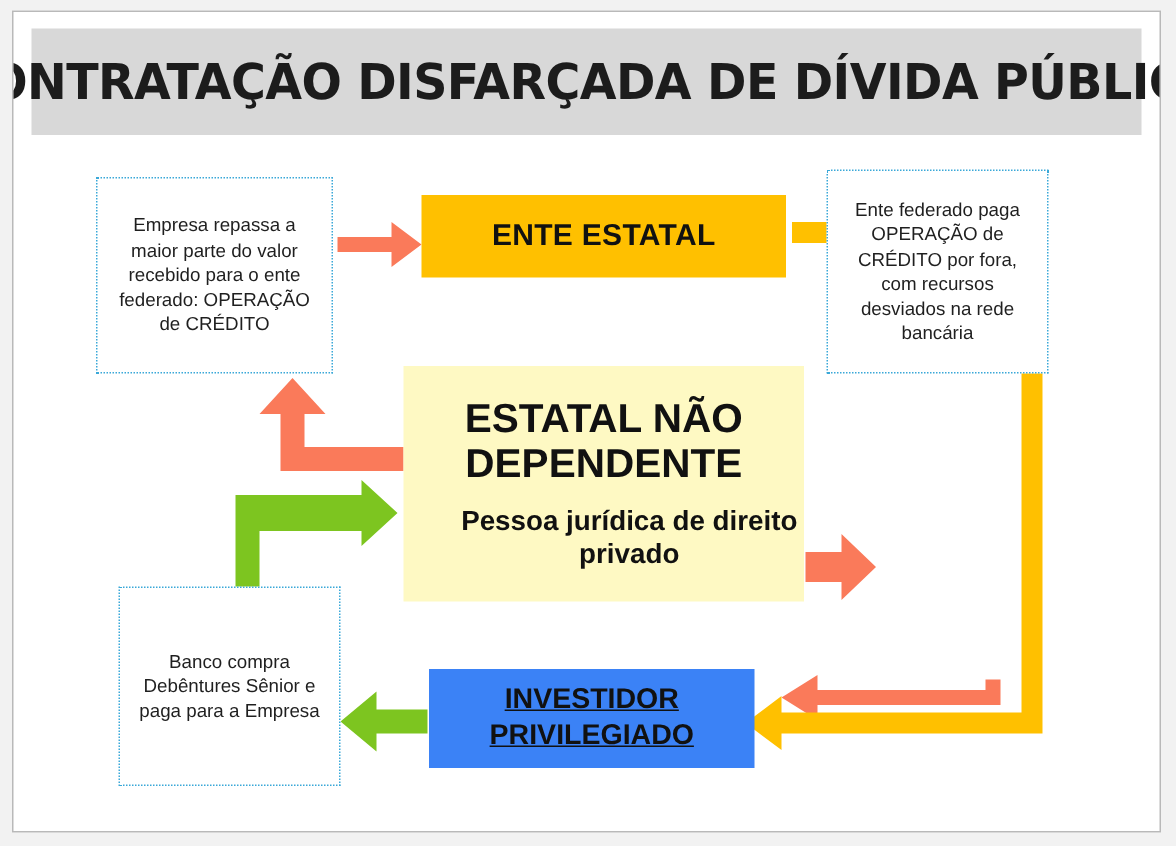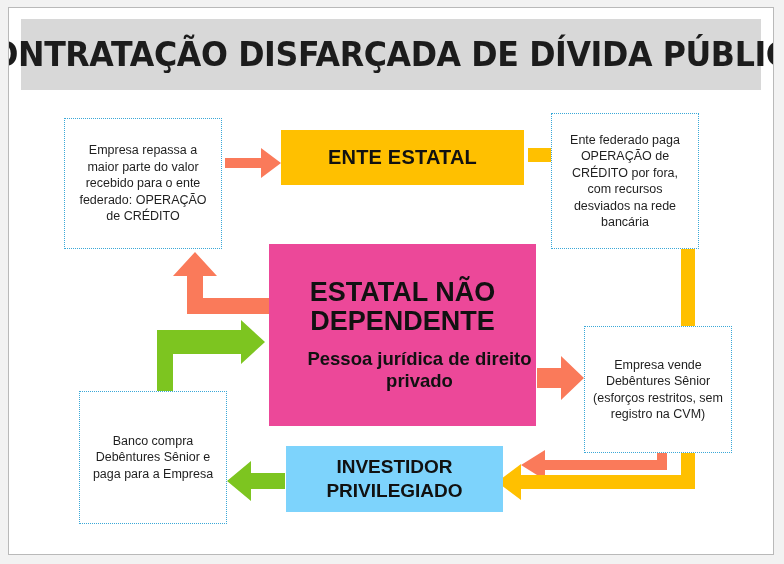--- a/index.html
+++ b/index.html
@@ -70,26 +70,26 @@
     color: #111111;
   }
   .solid .l1 {
     font-weight: bold;
   }
   
   #node-empresa-repassa { left: 55px;  top: 110px; width: 158px; height: 131px; }
   #node-ente-federado   { left: 272px; top: 122px; width: 243px; height: 55px;
                           background: #ffc000; }
   #node-ente-paga       { left: 542px; top: 105px; width: 148px; height: 136px; align-items: flex-end; }
-  #node-estatal         { left: 260px; top: 236px; width: 267px; height: 182px;
-                          background: #ec4899; }
+  #node-estatal         { left: 260px; top: 236px; width: 267px; height: 157px;
+                          background: #fef9c3; }
   #node-empresa-vende   { left: 575px; top: 318px; width: 148px; height: 127px; }
   #node-banco-compra    { left: 70px;  top: 383px; width: 148px; height: 133px; }
   #node-investidor      { left: 277px; top: 438px; width: 217px; height: 66px;
-                          background: #7dd3fc; }
+                          background: #3b82f6; text-decoration: underline; }
 
   #node-ente-federado .l1 { font-size: 20px; font-weight: bold; letter-spacing: .2px; }
   #node-ente-federado .l2 { font-size: 16px; margin-top: 2px; }
 
   #node-estatal .l1 { font-size: 27px; font-weight: bold; line-height: 1.1; }
   #node-estatal .l2 { font-size: 18.5px; font-weight: bold; line-height: 1.2; margin-top: 11px; padding-left: 34px; }
 
   #node-investidor .l1 { font-size: 19px; font-weight: bold; line-height: 1.25; }
 
   svg#arrows {
@@ -156,23 +156,20 @@
 
     <div class="node dotted" id="node-ente-paga">
       <span>Ente federado paga OPERAÇÃO de CRÉDITO por fora, com recursos desviados na rede bancária</span>
     </div>
 
     <div class="node solid" id="node-estatal">
       <span class="l1">ESTATAL NÃO DEPENDENTE</span>
       <span class="l2">Pessoa jurídica de direito privado</span>
     </div>
 
-    <div class="node dotted" id="node-empresa-vende">
-      <span>Empresa vende Debêntures Sênior (esforços restritos, sem registro na CVM)</span>
-    </div>
 
     <div class="node dotted" id="node-banco-compra">
       <span>Banco compra Debêntures Sênior e paga para a Empresa</span>
     </div>
 
     <div class="node solid" id="node-investidor">
       <span class="l1">INVESTIDOR PRIVILEGIADO</span>
     </div>
 
   </div>

